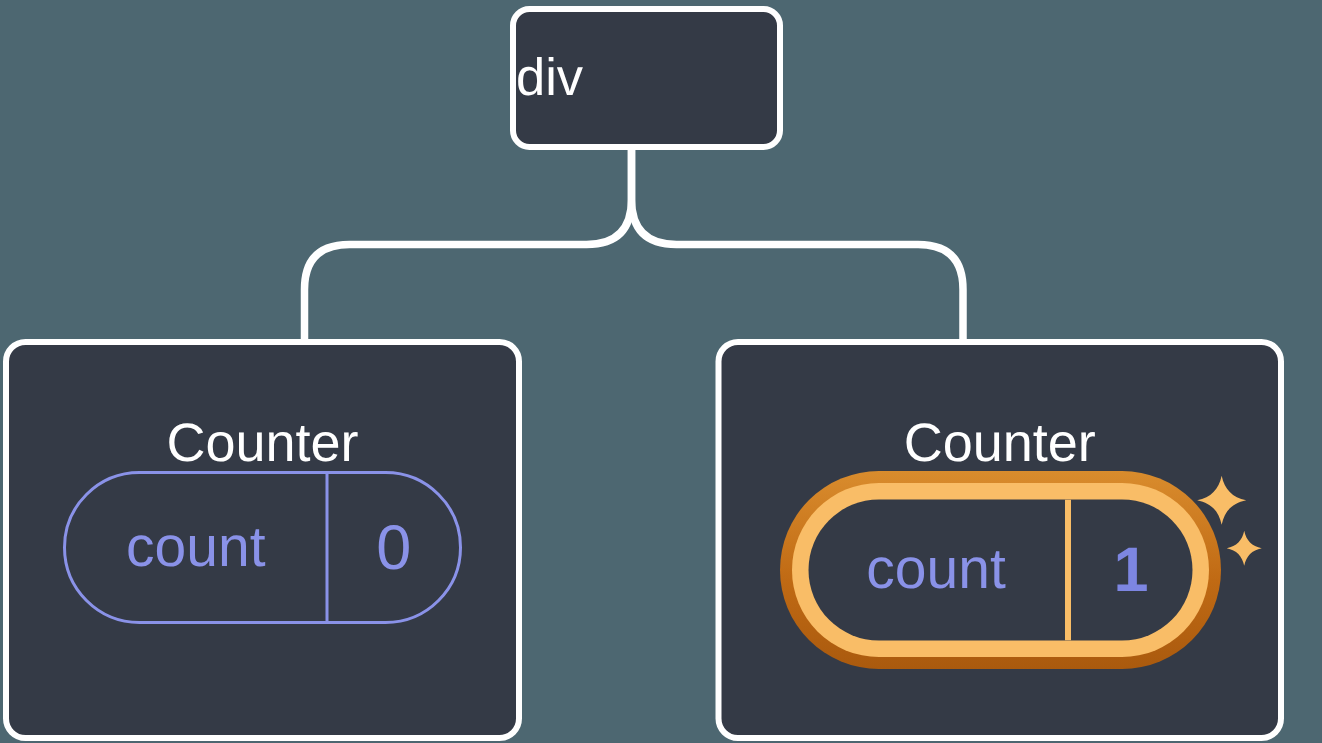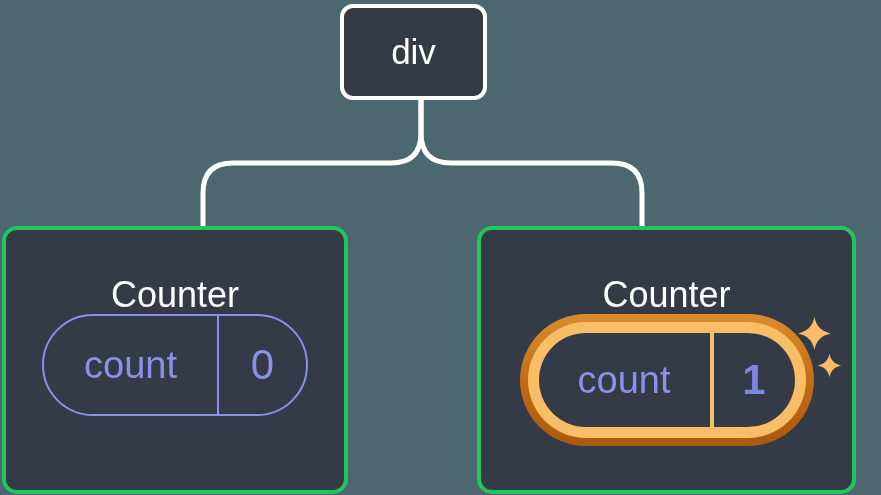--- a/index.html
+++ b/index.html
@@ -17,39 +17,38 @@
   }
   .connector-svg {
     position: absolute;
     left: 0; top: 0;
     width: 881px; height: 495px;
     pointer-events: none;
   }
   .root-node {
     position: absolute;
     left: 340px; top: 4px;
-    width: 147px; height: 96px;
+    width: 182px; height: 96px;
     box-sizing: border-box;
     background: #343a46;
     border: 4px solid #ffffff;
     border-radius: 13px;
     display: flex;
     align-items: center;
-    justify-content: center;
     color: #ffffff;
     font-size: 35px;
     font-weight: 500;
   }
   .counter-card {
     position: absolute;
     top: 226px;
     height: 268px;
     box-sizing: border-box;
     background: #343a46;
-    border: 4px solid #22c55e;
+    border: 4px solid #ffffff;
     border-radius: 15px;
     display: flex;
     flex-direction: column;
     align-items: center;
   }
   .counter-card.left  { left: 2px;   width: 346px; }
   .counter-card.right { left: 477px; width: 379px; }
   .card-title {
     margin-top: 46px;
     line-height: 38px;

